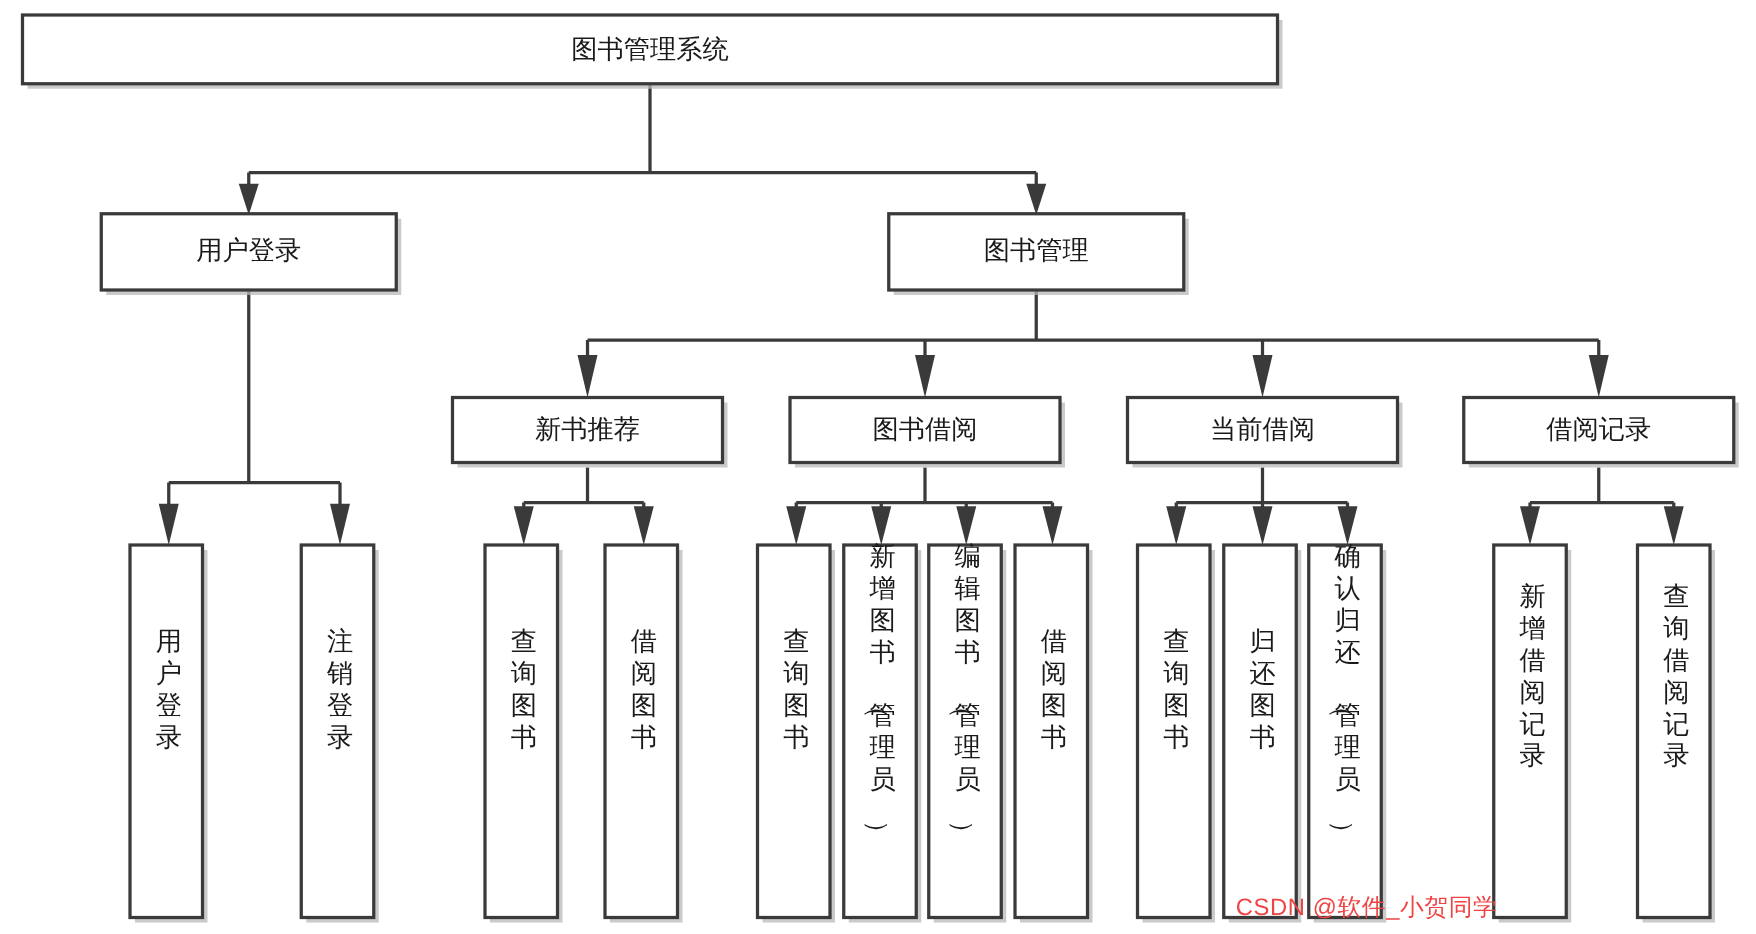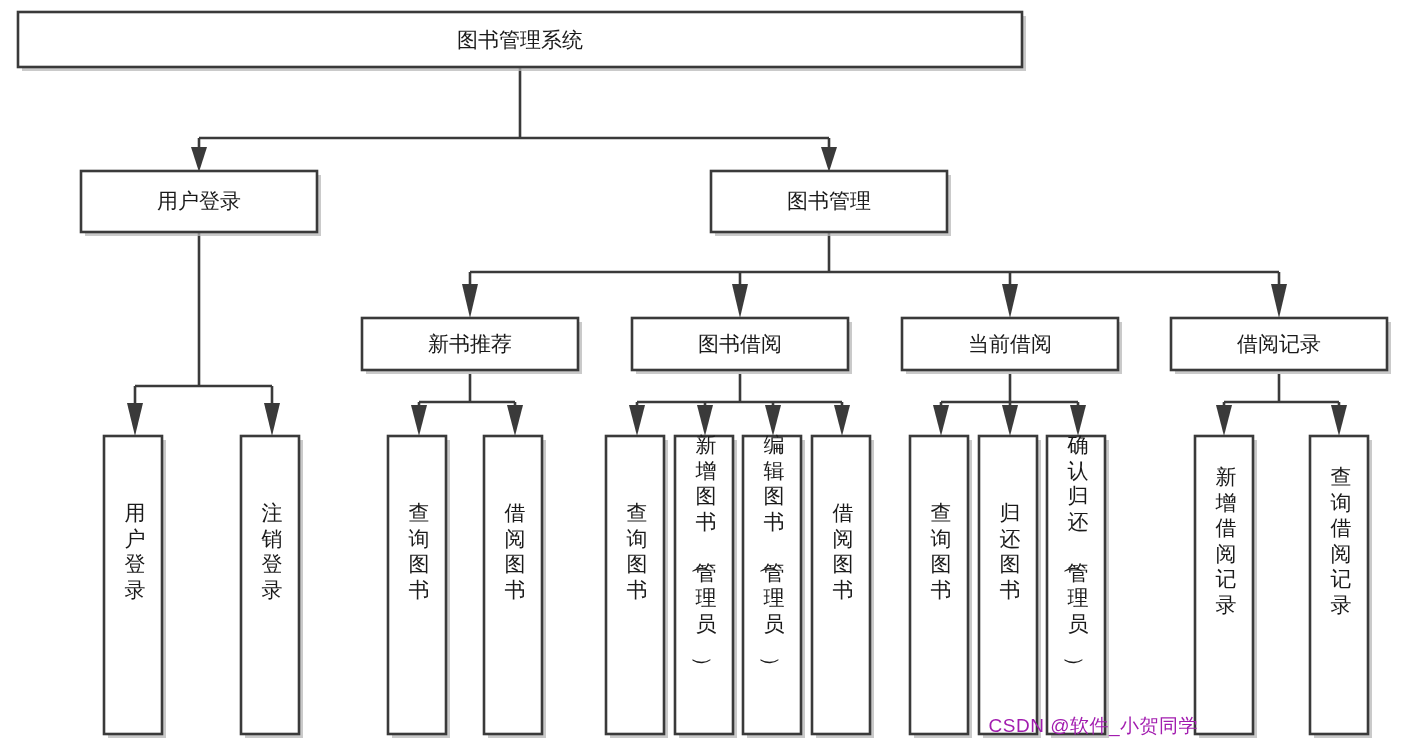--- a/index.html
+++ b/index.html
@@ -58,21 +58,21 @@
     font-size: 21px;
     fill: #1a1a1a;
     text-anchor: middle;
   }
   .watermark-text {
     position: absolute;
     right: 16px;
     bottom: 8px;
     font-family: "Liberation Sans", "DejaVu Sans", sans-serif;
     font-size: 19px;
-    color: #a21caf;
+    color: #ef4444;
     white-space: nowrap;
     letter-spacing: 0.5px;
     user-select: none;
   }
 </style>
 </head>
 <body>
 
 <div id="diagram-root">
 

